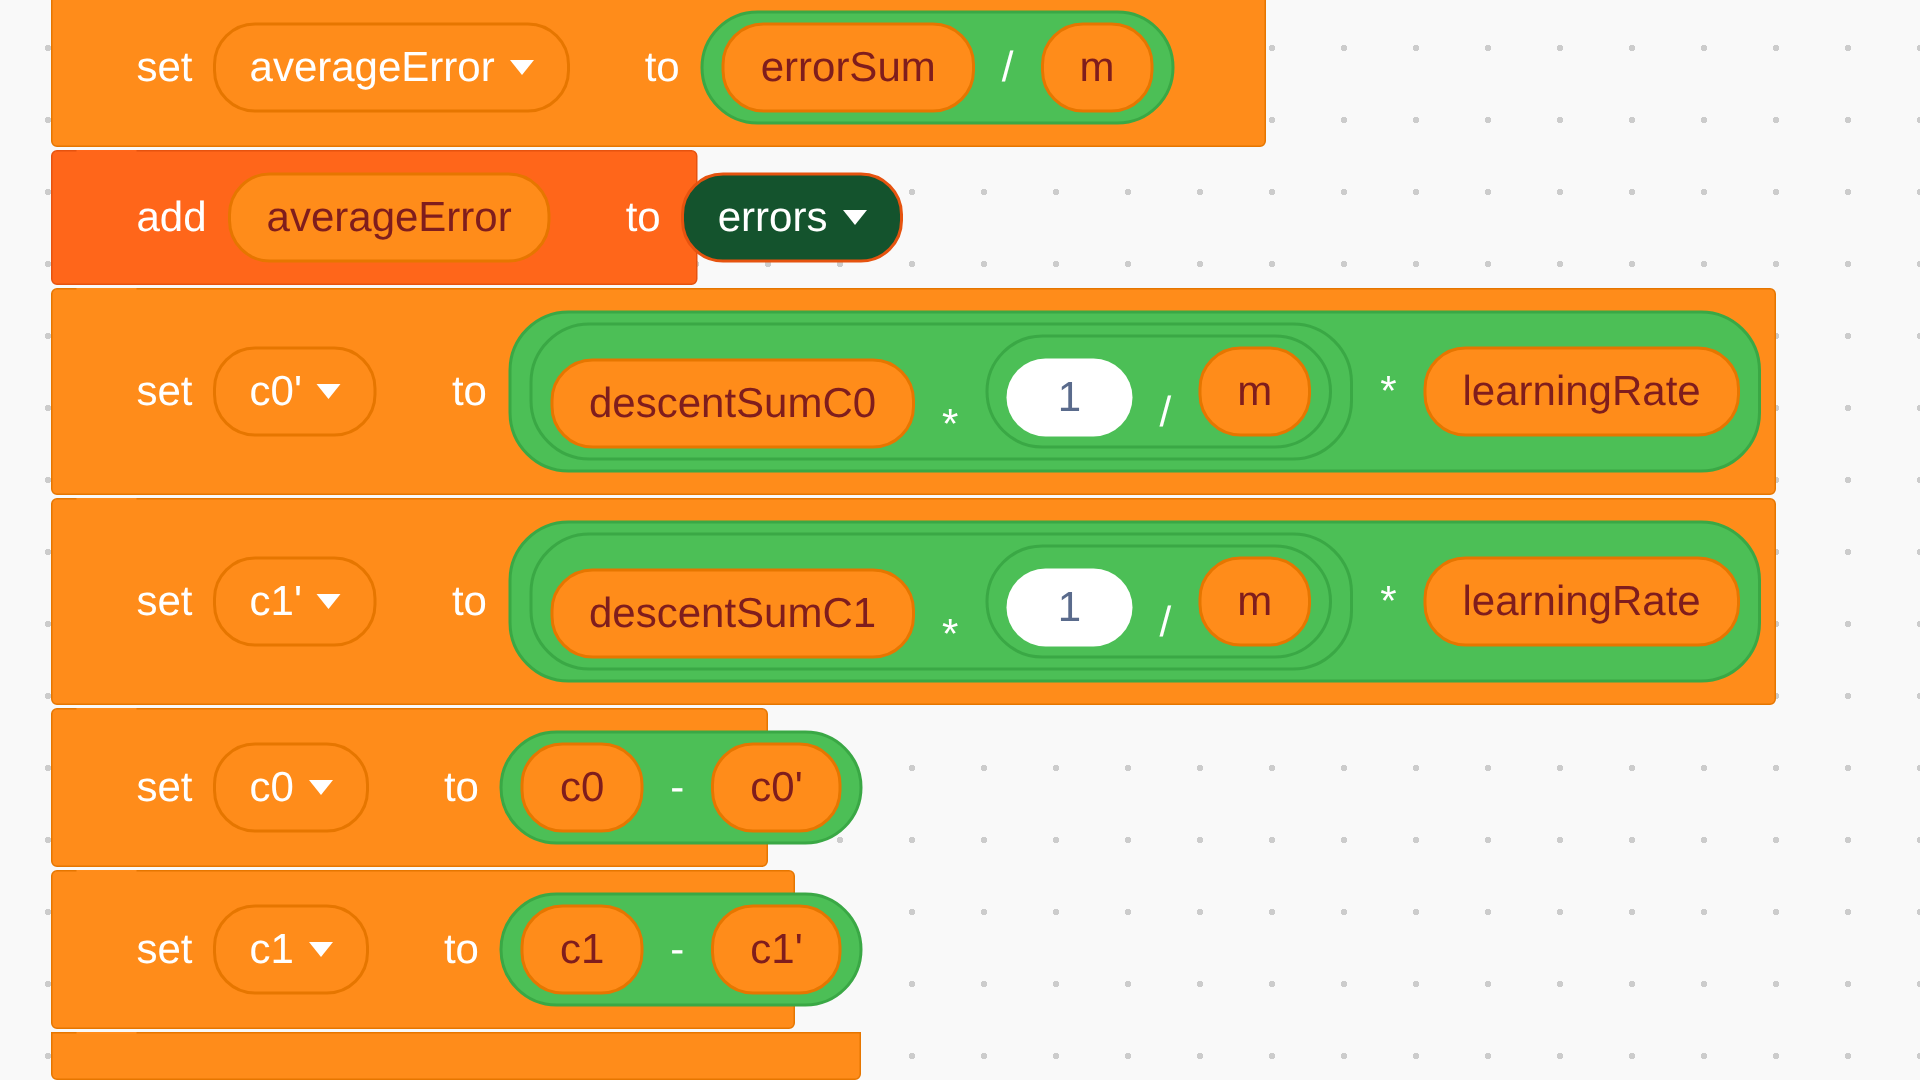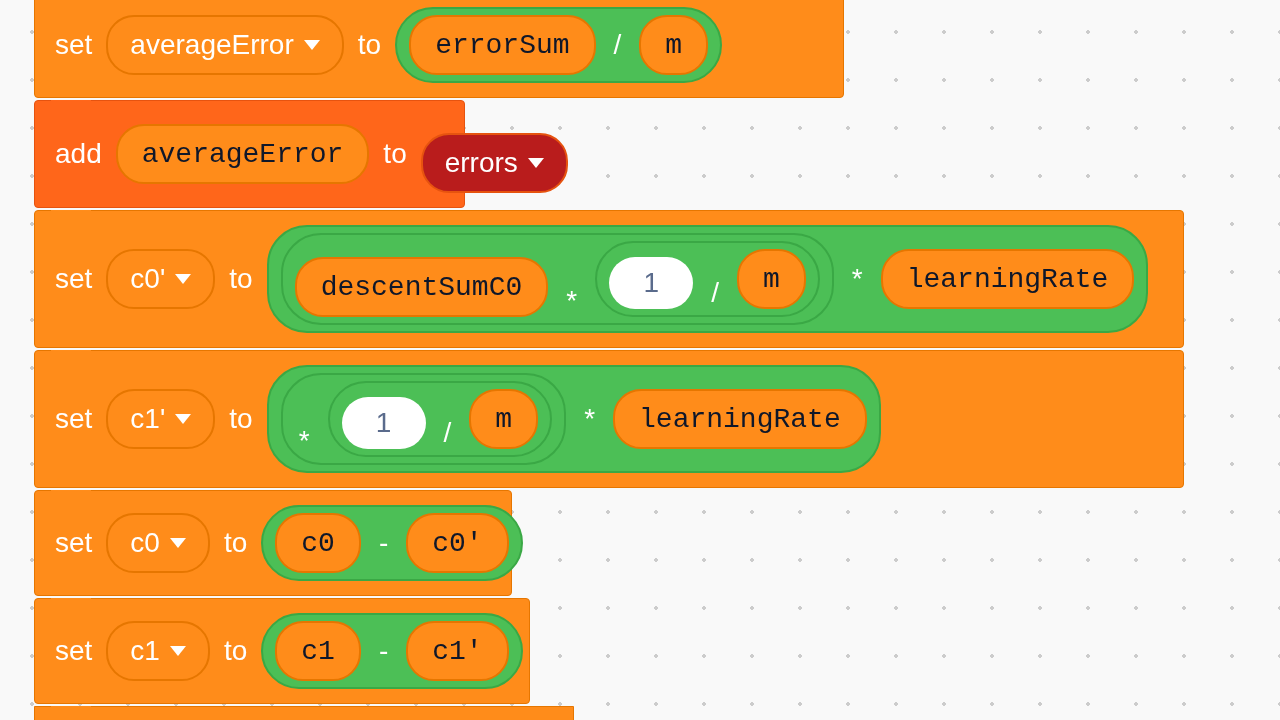--- a/index.html
+++ b/index.html
@@ -55,53 +55,52 @@
     content: "";
     position: absolute;
     top: -1px;
     left: 16px;
     width: 40px;
     height: 8px;
     background: inherit;
     border-top-left-radius: 0;
   }
 
-  .lbl { color: #fff; }
+  .lbl { color: #fff; margin-left: 36px; }
 
   
   .dd {
     display: inline-flex;
     align-items: center;
     gap: 10px;
     height: 56px;
     padding: 0 22px;
     border-radius: 28px;
     background: #ff8c1a;
     border: 2px solid #e67600;
     color: #fff;
   }
-  .dd.red { background: #b91c1c; border-color: #e6530f; margin-top: 18px; }
+  .dd.red { background: #14532d; border-color: #e6530f; }
   .dd .tri {
     width: 0; height: 0;
     border-left: 8px solid transparent;
     border-right: 8px solid transparent;
     border-top: 10px solid #fff;
   }
 
   
   .varpill {
     display: inline-flex;
     align-items: center;
     height: 56px;
     padding: 0 24px;
     border-radius: 28px;
     background: #ff8c1a;
     border: 2px solid #e67600;
-    color: #0f172a;
-    font-family: Liberation Mono, monospace;
+    color: #7f1d1d;
   }
 
   
   .numpill {
     display: inline-flex;
     align-items: center;
     justify-content: center;
     height: 52px;
     min-width: 52px;
     padding: 0 16px;
@@ -195,20 +194,21 @@
 
     <div class="blk orange w3">
       <span class="lbl">set</span>
       <span class="dd">
         <span>c1'</span>
         <span class="tri"></span>
       </span>
       <span class="lbl">to</span>
       <span class="op">
         <span class="op">
+          <span class="varpill">descentSumC1</span>
           <span class="sym">*</span>
           <span class="op">
             <span class="numpill">1</span>
             <span class="sym">/</span>
             <span class="varpill">m</span>
           </span>
         </span>
         <span class="sym">*</span>
         <span class="varpill">learningRate</span>
       </span>

